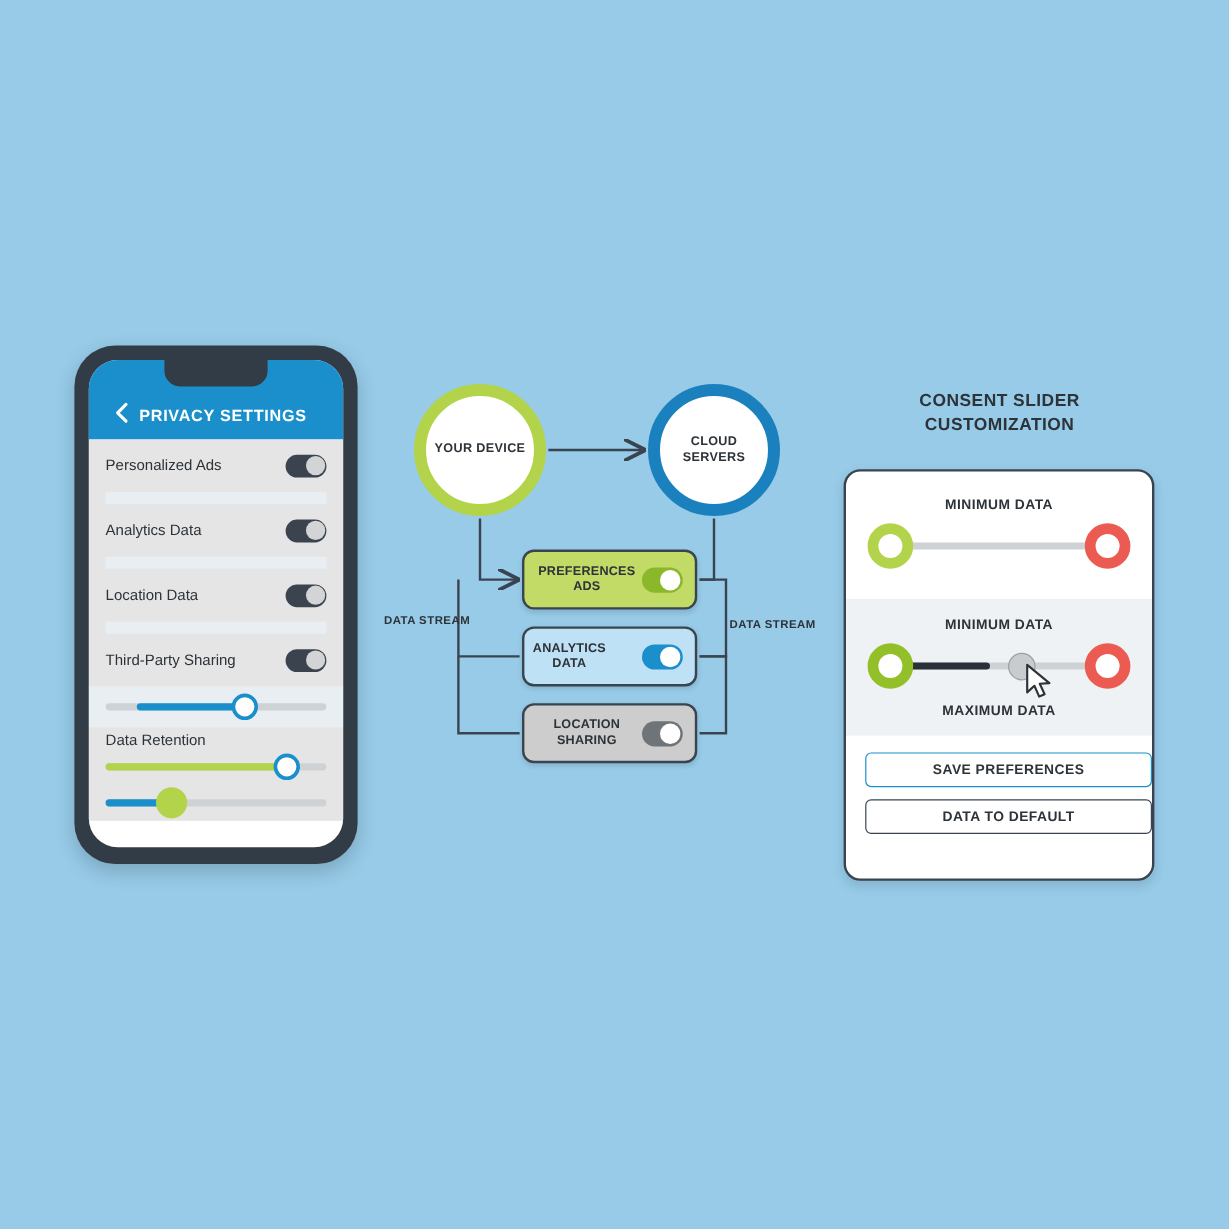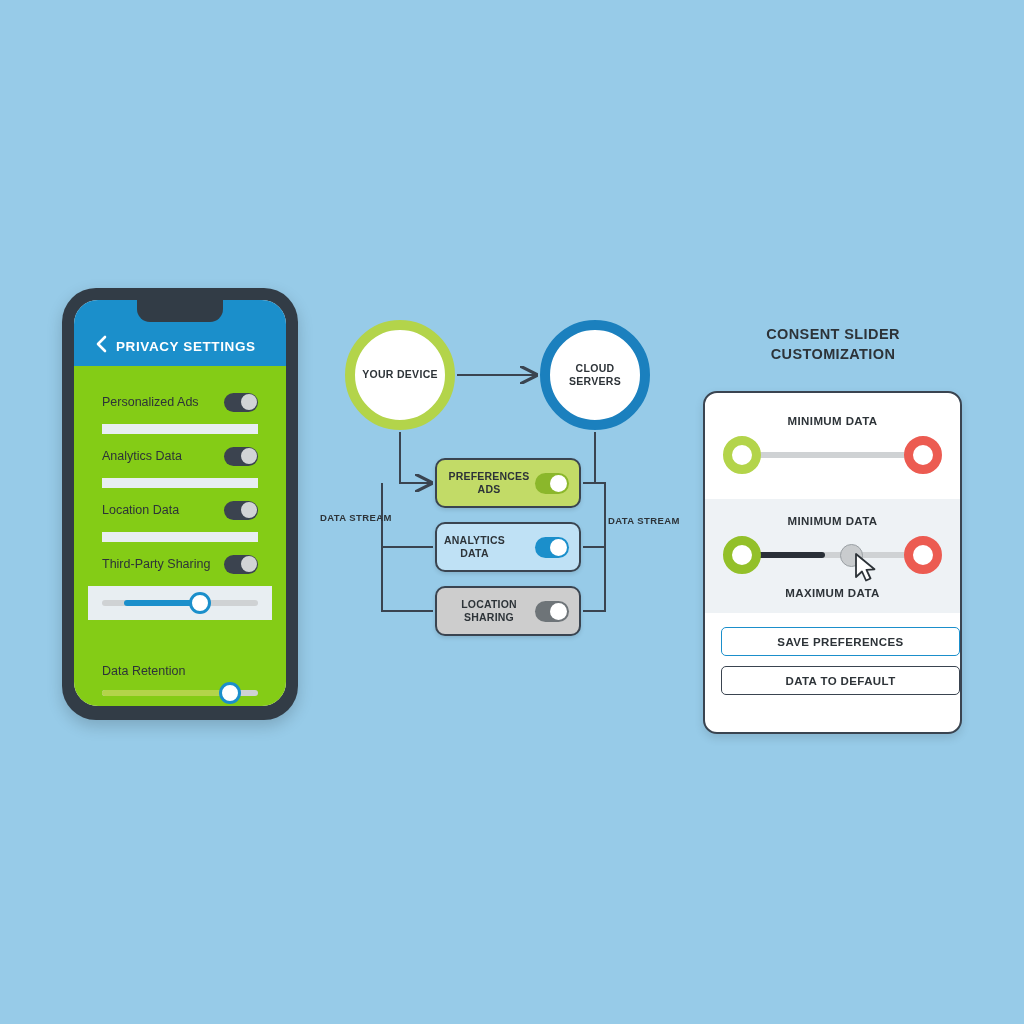--- a/index.html
+++ b/index.html
@@ -65,21 +65,21 @@
     cursor: pointer;
   }
   .back-chev svg { display: block; }
   .phone-title {
     color: #ffffff;
     font-size: 13.5px;
     font-weight: bold;
     letter-spacing: 0.6px;
   }
 
-  .phone-body { padding: 14px; background: #84cc16; }
+  .phone-body { padding: 0; background: #e5e5e5; }
 
   .pref-row {
     display: flex;
     align-items: center;
     justify-content: space-between;
     padding: 0 14px;
     height: 44px;
   }
   .pref-label {
     font-size: 12.5px;
@@ -144,21 +144,20 @@
     margin-top: -13px;
     margin-left: -13px;
     border-radius: 50%;
     background: #b3d44a;
     cursor: pointer;
   }
   .sec-label {
     font-size: 12.5px;
     color: #2d3338;
     padding: 4px 14px 0 14px;
-    margin-top: 40px;
   }
 
   
   .flow { position: absolute; left: 310px; top: 290px; width: 400px; height: 360px; }
   .flow svg { position: absolute; left: 0; top: 0; }
 
   .node-circle {
     position: absolute;
     border-radius: 50%;
     background: #fff;

